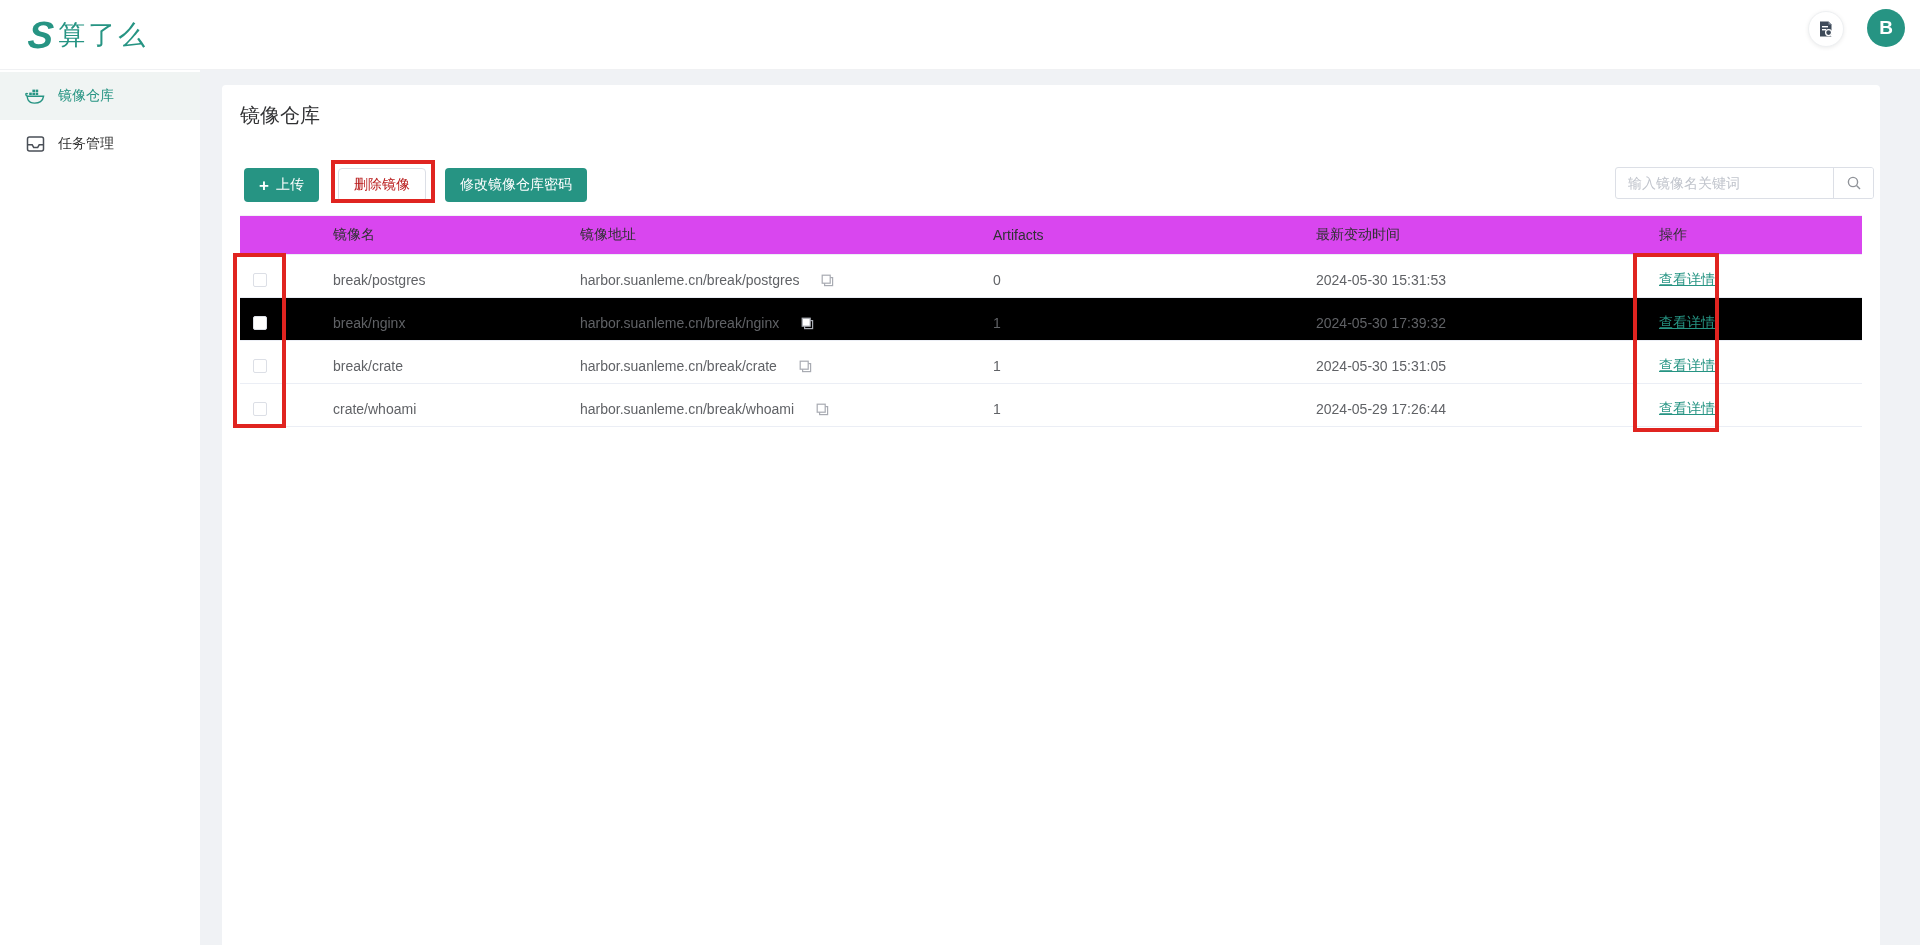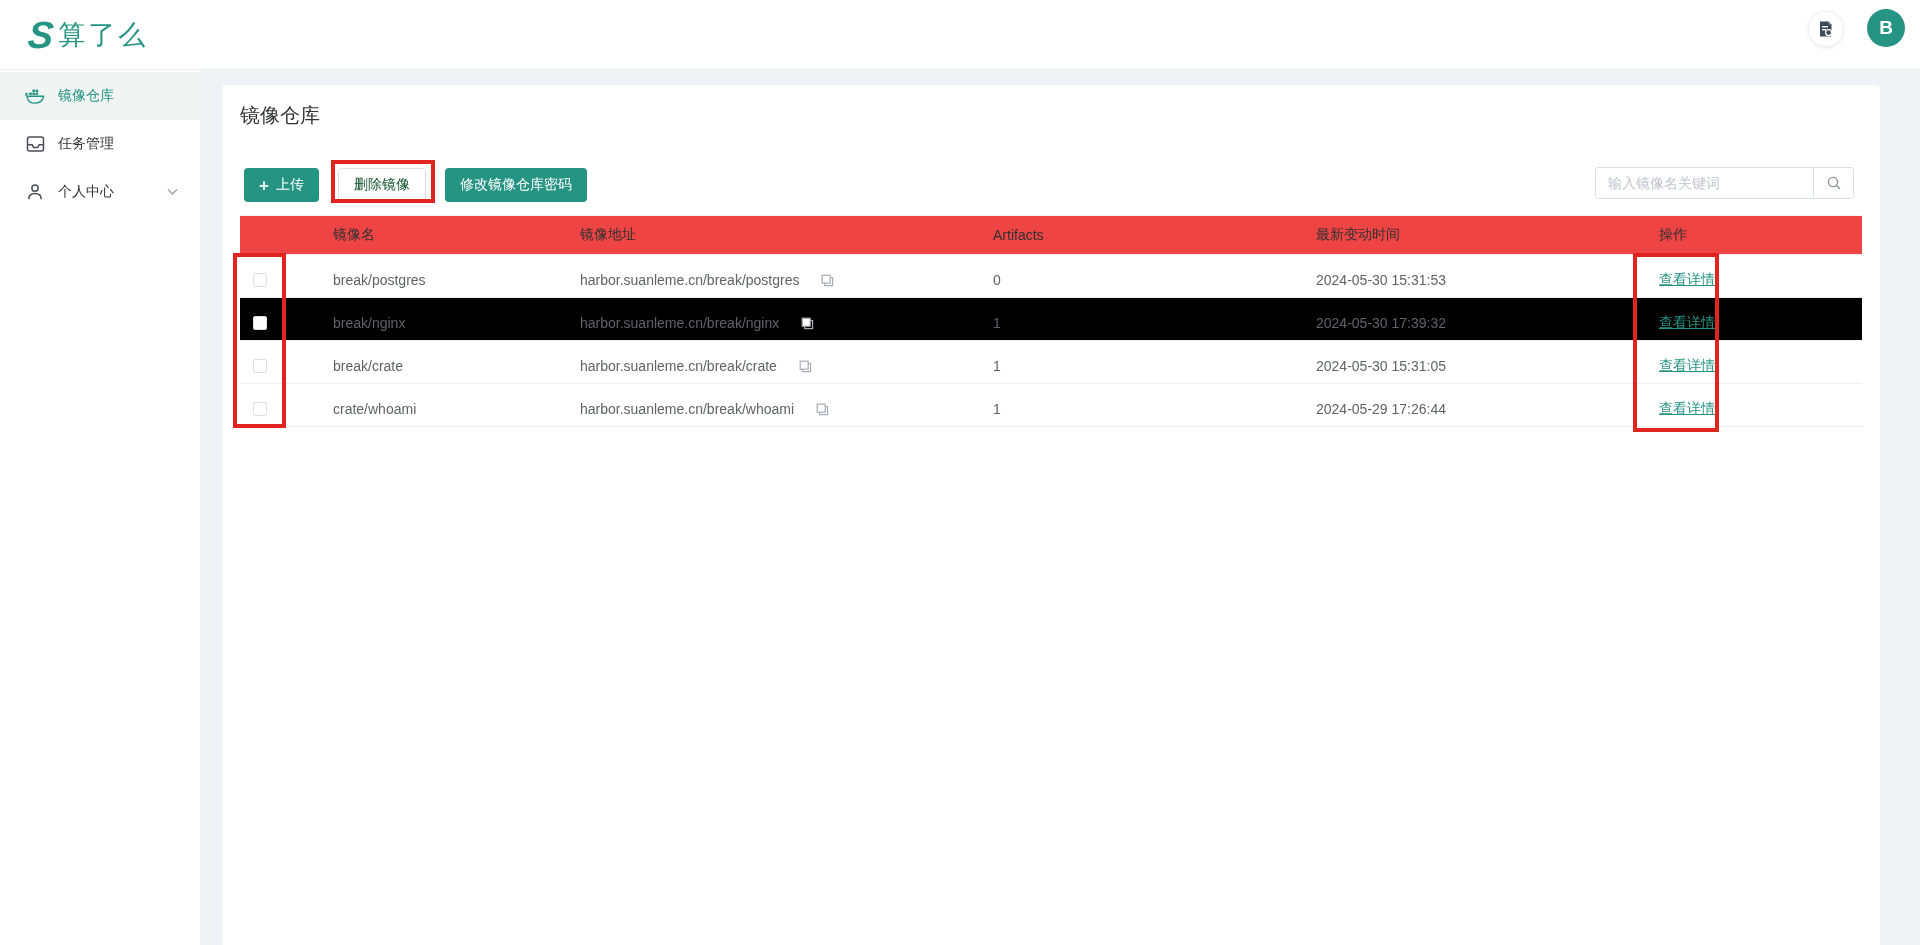--- a/index.html
+++ b/index.html
@@ -56,43 +56,43 @@
   }
   .page-title { position:absolute; left:18px; top:17px; font-size:20px; font-weight:500; color:#303133; }
 
   .toolbar { position:absolute; left:22px; top:83px; display:flex; gap:19px; }
   .btn {
     height:34px; border-radius:4px; font-size:14px; padding:0 15px;
     display:inline-flex; align-items:center; justify-content:center;
     border:none; cursor:pointer; white-space:nowrap;
   }
   .btn-primary { background:var(--teal); color:#fff; }
-  .btn-disabled { background:#fff; color:#14532d; border:1px solid #dcdfe6; cursor:not-allowed; }
+  .btn-disabled { background:#fff; color:#b91c1c; border:1px solid #dcdfe6; cursor:not-allowed; }
   .plus-glyph { font-size:17px; margin-right:7px; font-weight:700; line-height:1; }
 
   .search-wrap {
-    position:absolute; right:26px; top:82px; width:259px; height:32px;
+    position:absolute; right:6px; top:82px; width:259px; height:32px;
     border:1px solid #dcdfe6; border-radius:3px; background:#fff;
     display:flex; align-items:stretch; overflow:hidden;
   }
   .search-wrap input {
     flex:1; border:none; outline:none; padding:0 12px; font-size:14px; color:#606266;
     font-family:inherit; background:transparent;
   }
   .search-wrap input::placeholder { color:#c0c4cc; }
   .search-addon {
     width:40px; border-left:1px solid #dcdfe6; display:flex;
     align-items:center; justify-content:center; cursor:pointer; background:#fff;
   }
 
   
   .table-wrap { position:absolute; left:18px; right:18px; top:130px; }
   table { width:100%; border-collapse:collapse; table-layout:fixed; font-size:14px; color:#606266; }
   thead th {
-    background:#ef4444; height:39px; text-align:left; padding:0 0 0 13px;
+    background:#d946ef; height:39px; text-align:left; padding:0 0 0 13px;
     font-weight:500; color:#303133; font-size:14px;
     border-top:1px solid #f2f3f5; border-bottom:1px solid #ebeef5;
   }
   tbody td { height:43px; padding:8px 0 0 13px; border-bottom:1px solid #ebeef5; }
   tbody tr.highlight { background:#000000; }
   .cell-flex { display:flex; align-items:center; gap:22px; }
   .checkbox {
     width:14px; height:14px; border:1px solid #dcdfe6; border-radius:2px;
     background:#fff; cursor:pointer;
   }
@@ -155,34 +155,20 @@
   <div class="side-item">
     <span class="si-icon">
       <svg width="19" height="18" viewBox="0 0 19 18">
         <rect x="1.5" y="2" width="16" height="14" rx="2" fill="none" stroke="#4a4f57" stroke-width="1.5"></rect>
         <path d="M1.8 9.8 h4.4 l1.5 2.6 h4 l1.5-2.6 h4.2" fill="none" stroke="#4a4f57" stroke-width="1.5"></path>
       </svg>
     </span>
     <span>任务管理</span>
   </div>
 
-  <div class="side-item">
-    <span class="si-icon">
-      <svg width="18" height="18" viewBox="0 0 18 18">
-        <circle cx="9" cy="5.2" r="3.1" fill="none" stroke="#4a4f57" stroke-width="1.5"></circle>
-        <path d="M2.8 16.2 c0-3.6 2.6-5.6 6.2-5.6 s6.2 2 6.2 5.6" fill="none" stroke="#4a4f57" stroke-width="1.5"></path>
-      </svg>
-    </span>
-    <span>个人中心</span>
-    <span class="side-chevron">
-      <svg width="11" height="8" viewBox="0 0 11 8">
-        <path d="M1 1.5 l4.5 4.5 L10 1.5" fill="none" stroke="#9aa0a8" stroke-width="1.4"></path>
-      </svg>
-    </span>
-  </div>
 </div>
 
 <div class="card">
   <div class="page-title">镜像仓库</div>
 
   <div class="toolbar">
     <button class="btn btn-primary">
       <span class="plus-glyph">+</span>
       <span>上传</span>
     </button>

